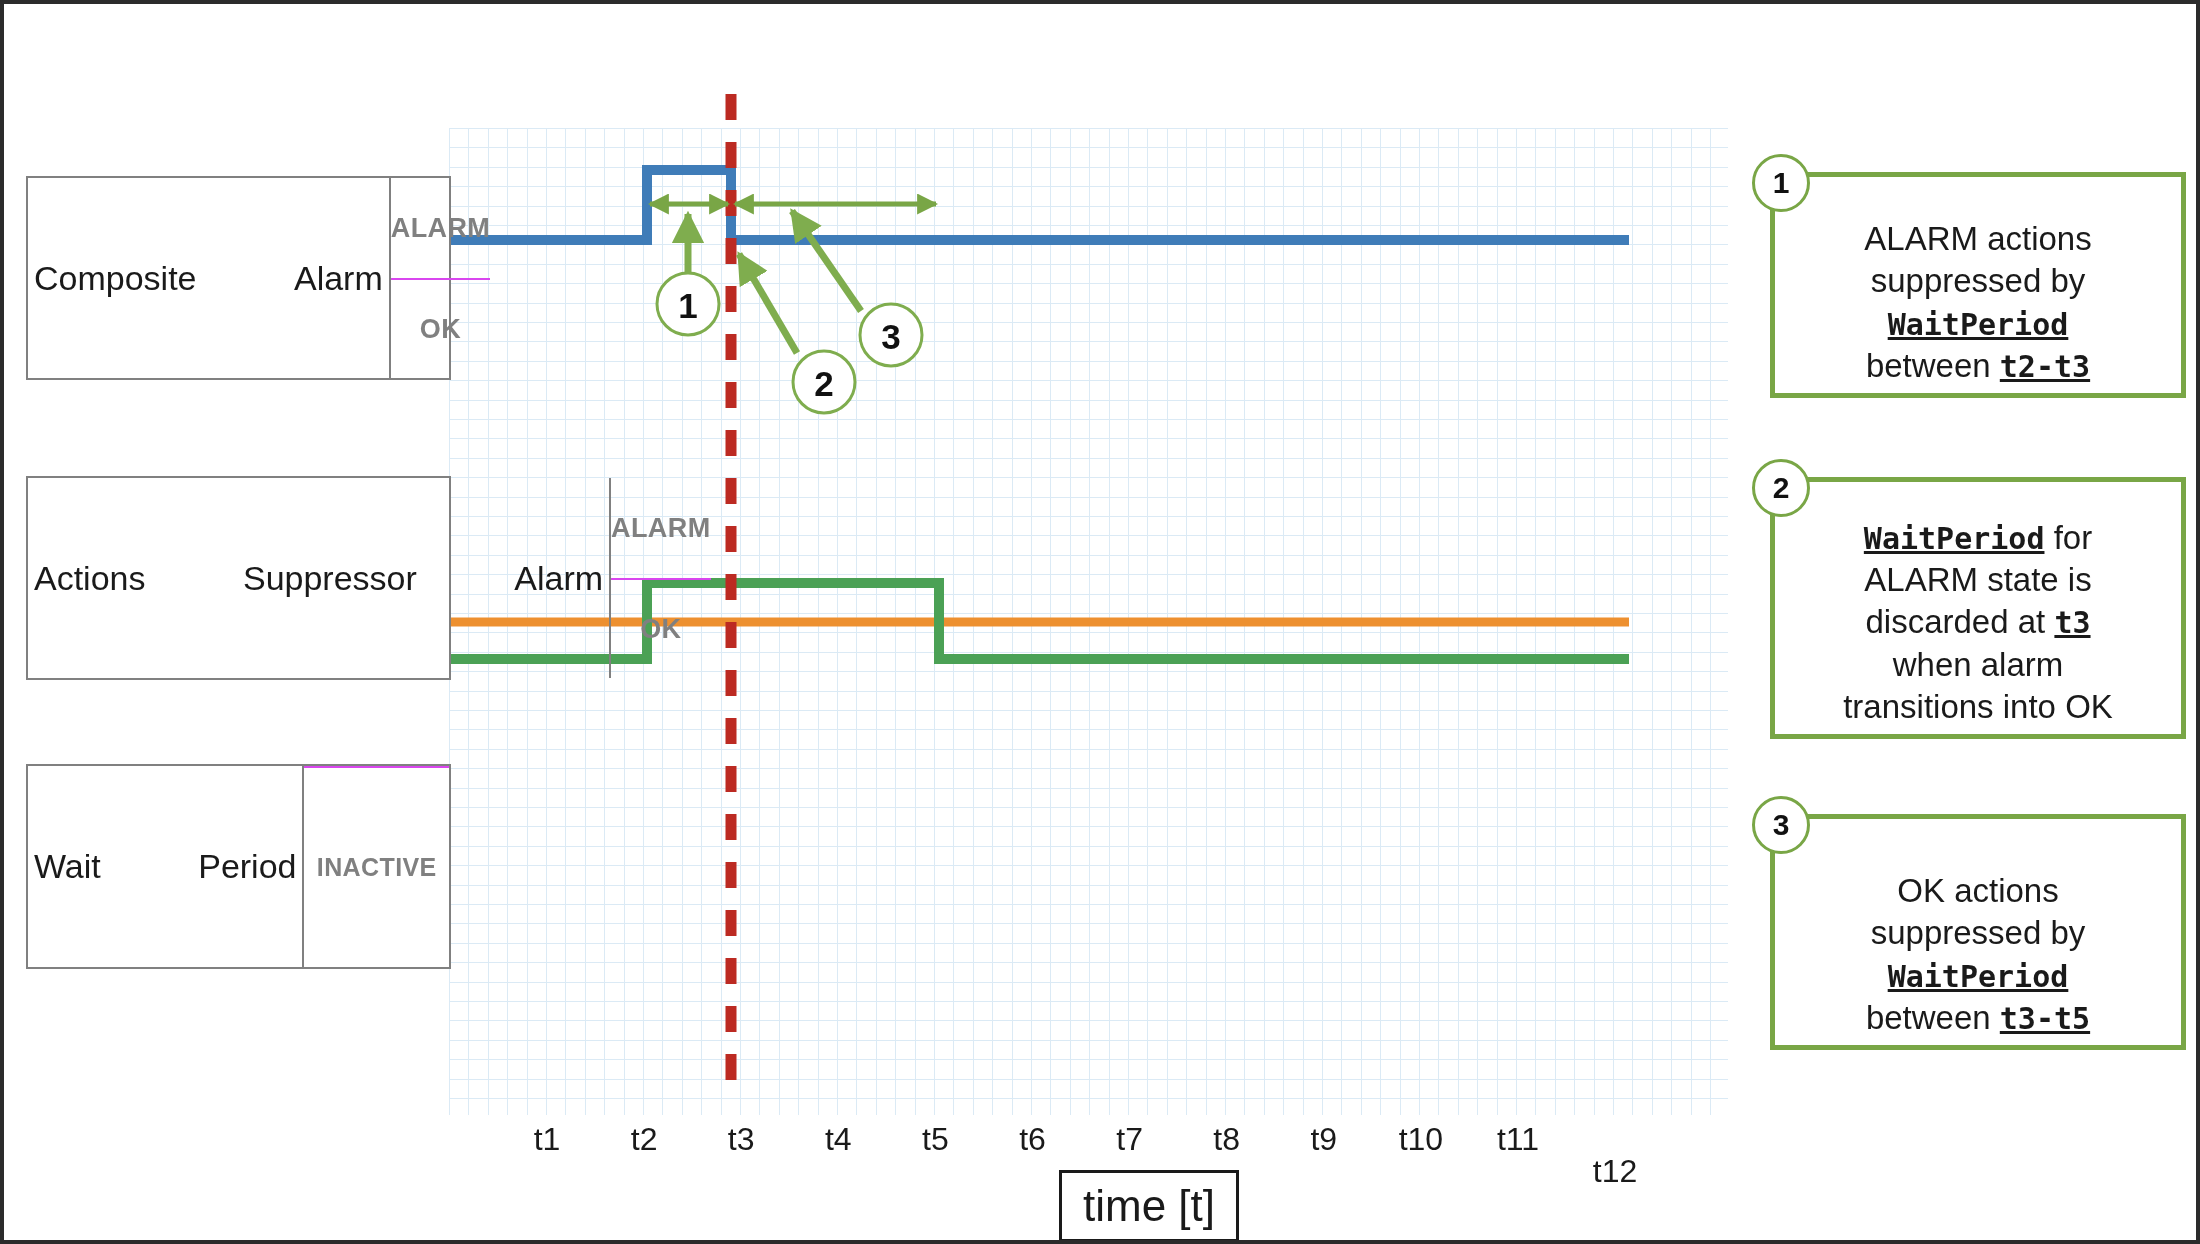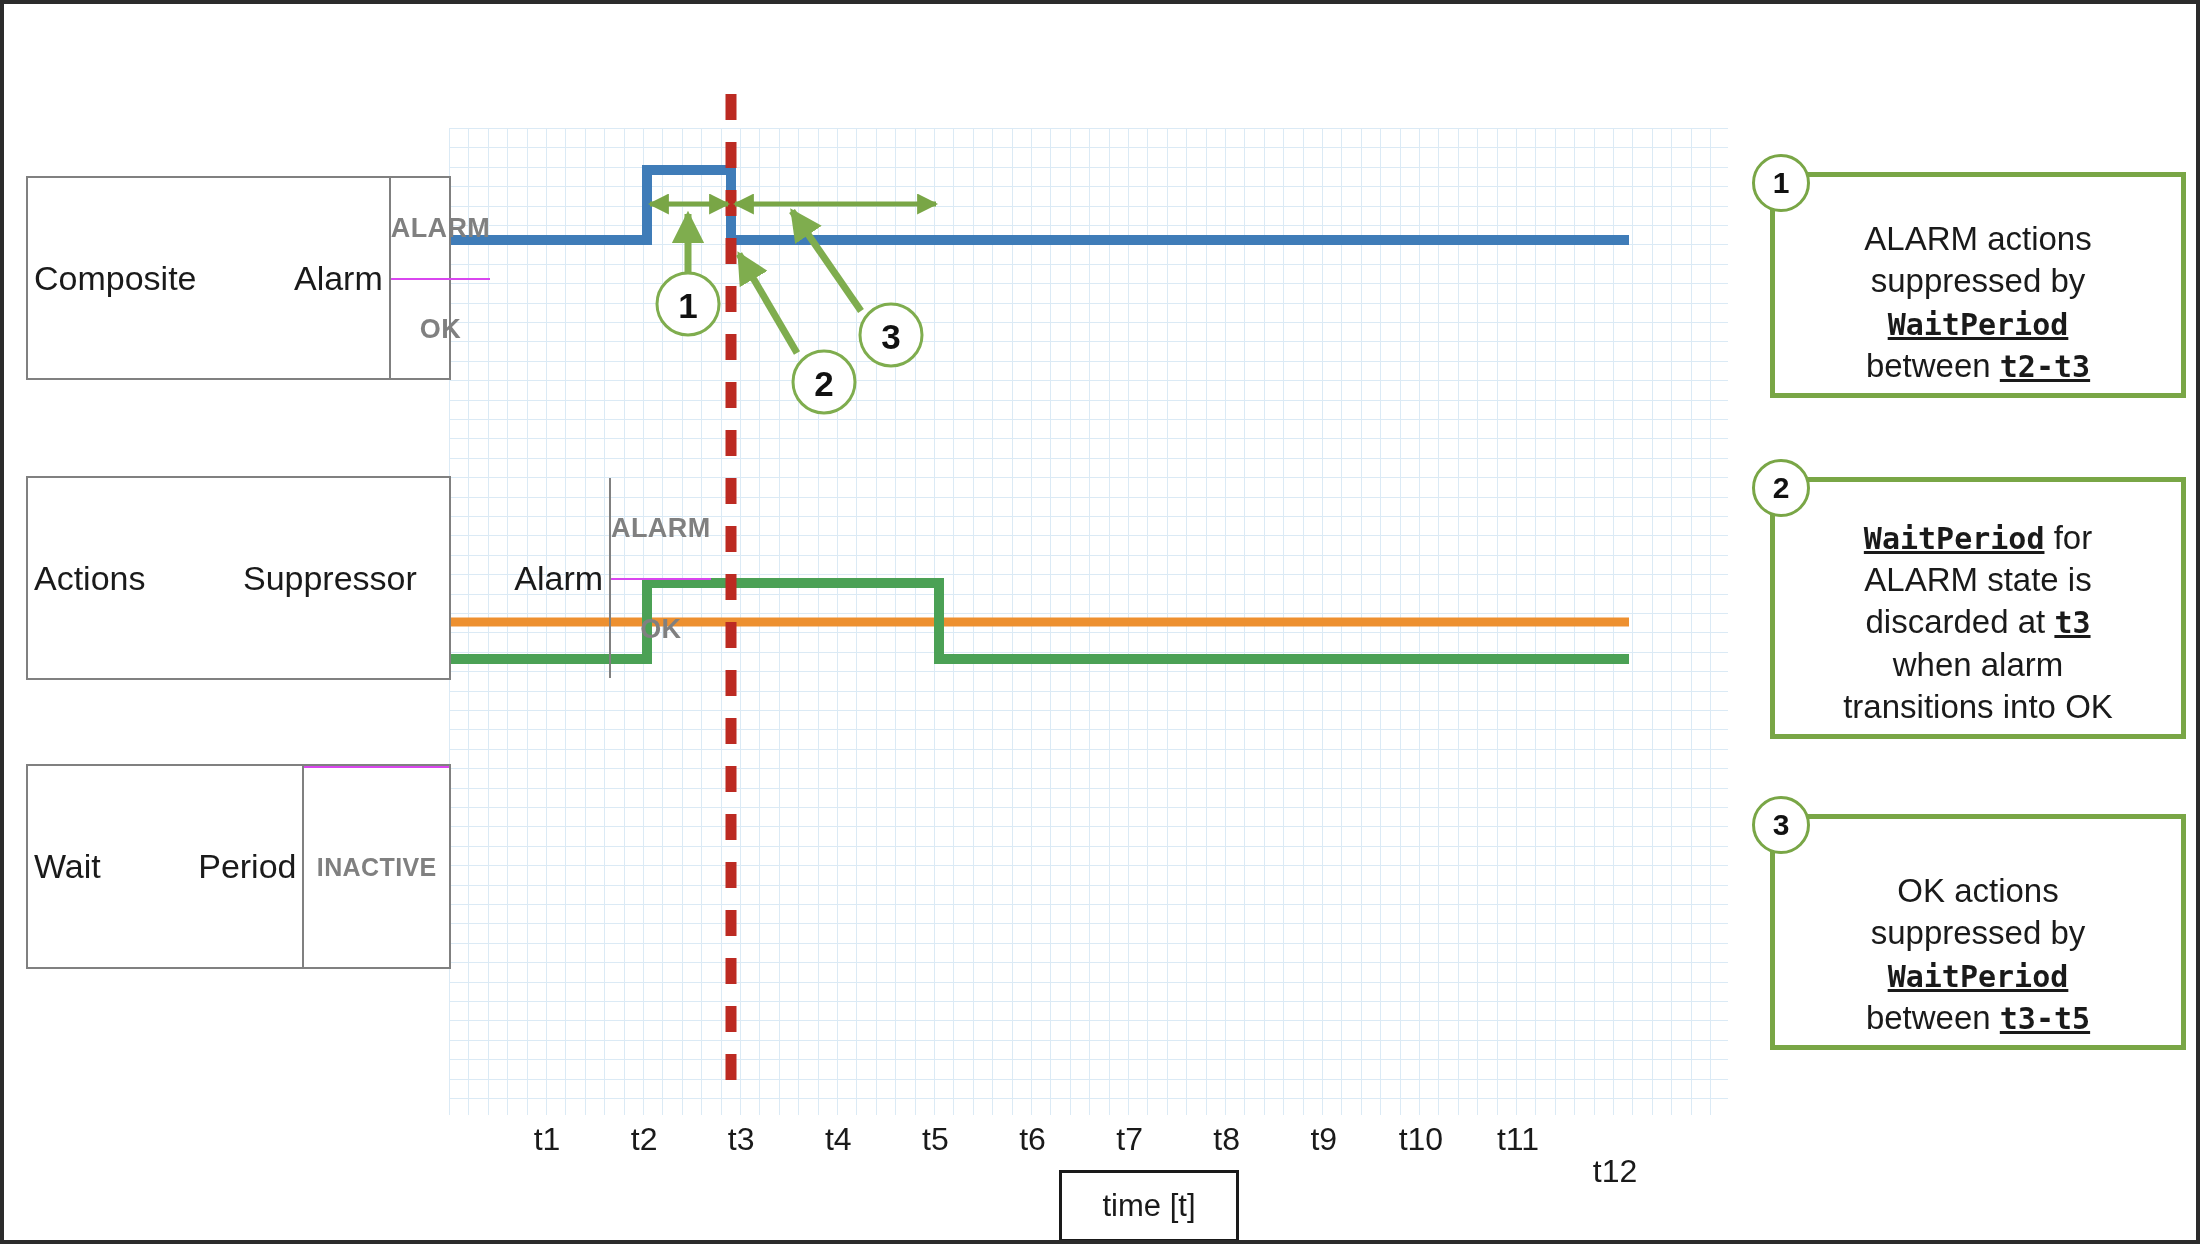--- a/index.html
+++ b/index.html
@@ -107,21 +107,21 @@
     position: absolute;
     left: 1055px;
     top: 1166px;
     width: 180px;
     height: 72px;
     border: 3px solid #1a1a1a;
     box-sizing: border-box;
     display: flex;
     align-items: center;
     justify-content: center;
-    font-size: 31px;
+    font-size: 44px;
     color: #1a1a1a;
     background: #ffffff;
   }
 
   
   .callout {
     position: absolute;
     box-sizing: border-box;
   }
   .callout .cbox {

